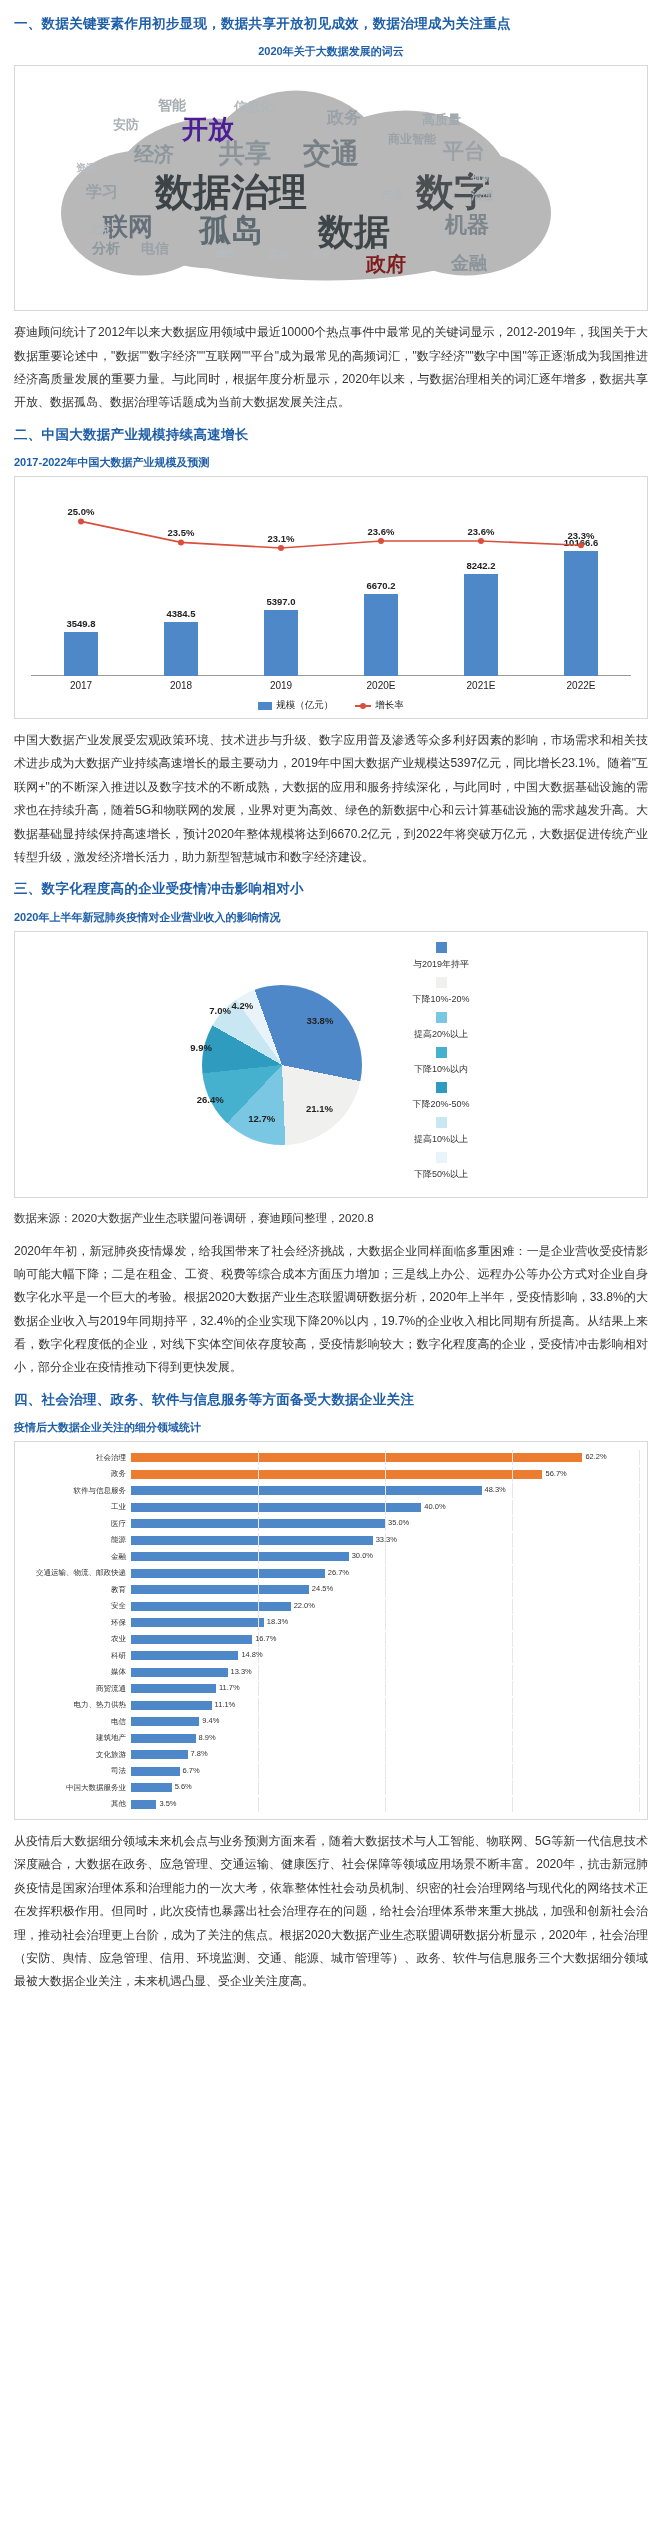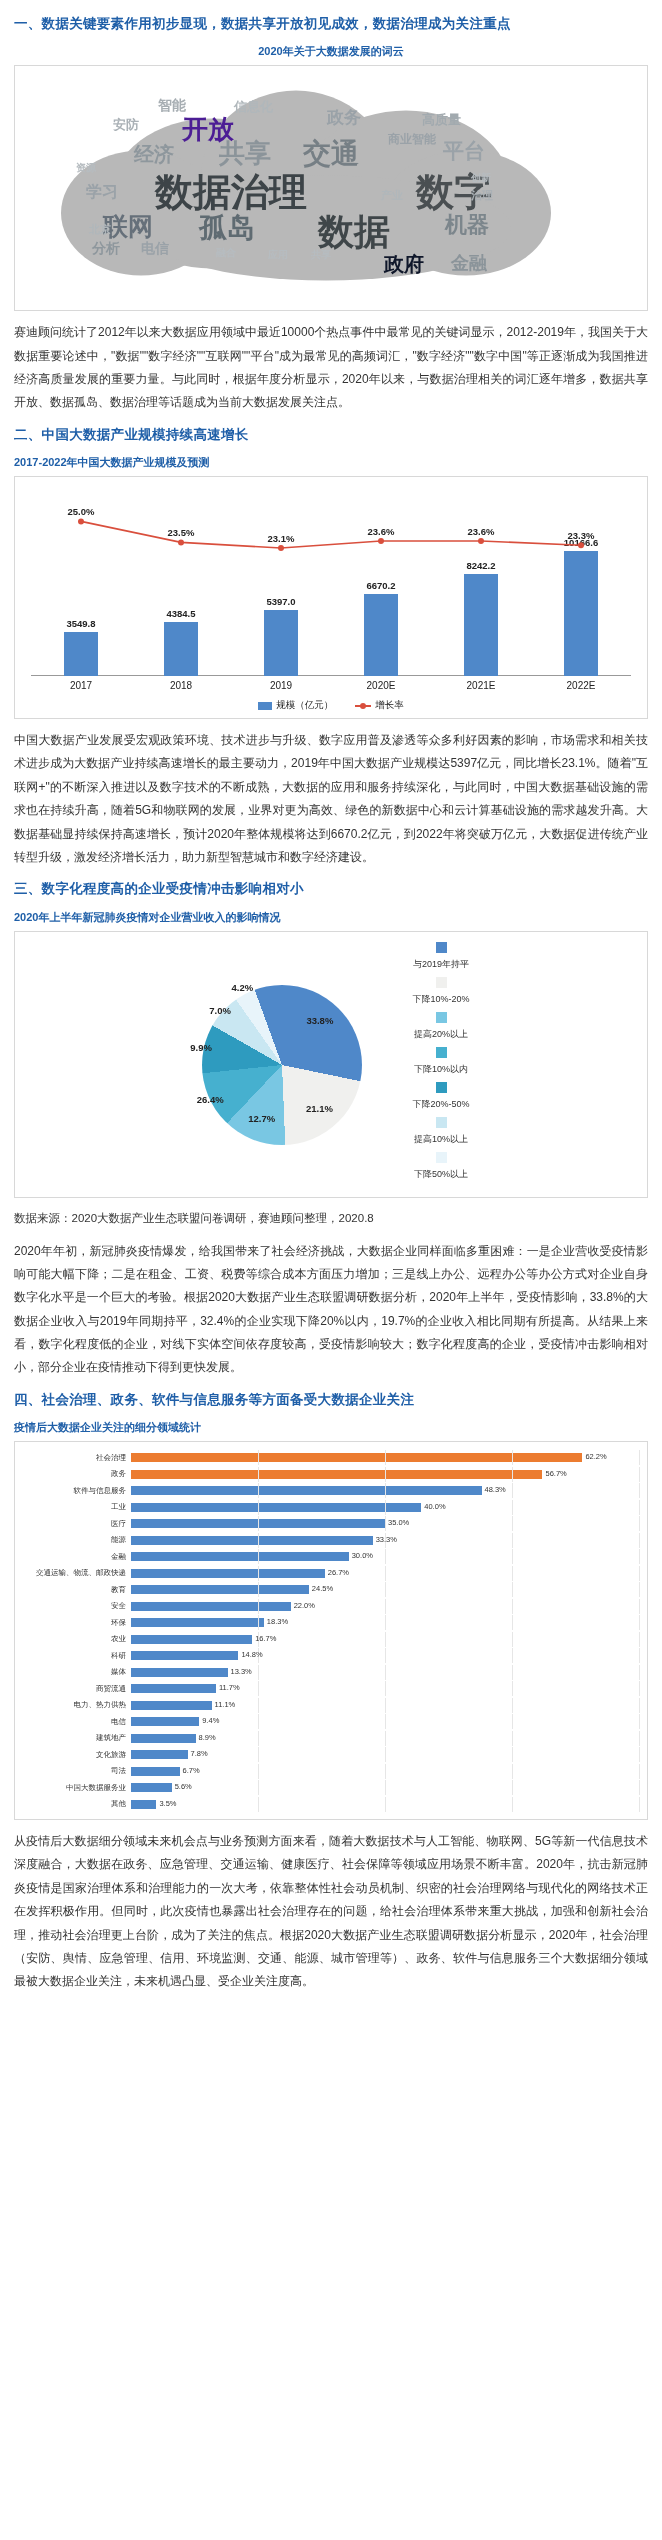--- a/index.html
+++ b/index.html
@@ -233,29 +233,29 @@
         <span class="blob" style="left:60px;  top:38px;  width:200px; height:150px;"></span>
         <span class="blob" style="left:150px; top:10px;  width:190px; height:175px;"></span>
         <span class="blob" style="left:250px; top:30px;  width:210px; height:160px;"></span>
         <span class="blob" style="left:10px;  top:70px;  width:160px; height:125px;"></span>
         <span class="blob" style="left:330px; top:70px;  width:170px; height:125px;"></span>
         <span class="blob" style="left:90px;  top:95px;  width:370px; height:105px;"></span>
       </div>
       <div id="wordcloud-words">
           <span class="cw" style="font-size: 38px; color: rgb(61, 68, 72); left: 134px; top: 101px;">数据治理</span>
           <span class="cw" style="font-size: 38px; color: rgb(74, 79, 82); left: 395px; top: 101px;">数字</span>
-          <span class="cw" style="font-size: 28px; color: rgb(95, 107, 114); left: 178px; top: 142px;">孤岛</span>
+          <span class="cw" style="font-size: 32px; color: rgb(95, 107, 114); left: 178px; top: 142px;">孤岛</span>
           <span class="cw" style="font-size: 36px; color: rgb(63, 70, 73); left: 297px; top: 142px;">数据</span>
           <span class="cw" style="font-size: 28px; color: rgb(118, 127, 133); left: 282px; top: 68px;">交通</span>
           <span class="cw" style="font-size: 26px; color: rgb(139, 148, 154); left: 198px; top: 68px;">共享</span>
           <span class="cw" style="font-size: 26px; color: #4c1d95; left: 161px; top: 44px;">开放</span>
           <span class="cw" style="font-size: 25px; color: rgb(102, 112, 122); left: 82px; top: 142px;">联网</span>
           <span class="cw" style="font-size: 22px; color: rgb(124, 134, 140); left: 424px; top: 142px;">机器</span>
           <span class="cw" style="font-size: 21px; color: rgb(154, 162, 168); left: 422px; top: 68px;">平台</span>
-          <span class="cw" style="font-size: 20px; color: #0f172a; left: 345px; top: 182px; margin-left: 18px;">政府</span>
+          <span class="cw" style="font-size: 20px; color: #7f1d1d; left: 345px; top: 182px;">政府</span>
           <span class="cw" style="font-size: 20px; color: rgb(142, 151, 157); left: 113px; top: 72px;">经济</span>
           <span class="cw" style="font-size: 18px; color: rgb(139, 148, 154); left: 430px; top: 182px;">金融</span>
           <span class="cw" style="font-size: 17px; color: rgb(154, 162, 168); left: 306px; top: 37px;">政务</span>
           <span class="cw" style="font-size: 14px; color: rgb(167, 174, 179); left: 137px; top: 26px;">智能</span>
           <span class="cw" style="font-size: 13px; color: rgb(170, 177, 182); left: 92px; top: 46px;">安防</span>
           <span class="cw" style="font-size: 13px; color: rgb(176, 183, 187); left: 213px; top: 28px;">信息化</span>
           <span class="cw" style="font-size: 13px; color: rgb(162, 170, 175); left: 401px; top: 41px;">高质量</span>
           <span class="cw" style="font-size: 12px; color: rgb(154, 162, 168); left: 367px; top: 61px;">商业智能</span>
           <span class="cw" style="font-size: 16px; color: rgb(154, 162, 168); left: 65px; top: 112px;">学习</span>
           <span class="cw" style="font-size: 14px; color: rgb(142, 151, 157); left: 71px; top: 169px;">分析</span>
@@ -332,21 +332,21 @@
   <div class="pie-box">
     <div class="pie-holder">
       <div class="pie" id="pie-disc" style="background: conic-gradient(from -20deg, rgb(79, 136, 201) 0deg, rgb(79, 136, 201) 121.68deg, rgb(240, 240, 238) 121.68deg, rgb(240, 240, 238) 197.64deg, rgb(121, 199, 227) 197.64deg, rgb(121, 199, 227) 243.36deg, rgb(70, 176, 207) 243.36deg, rgb(70, 176, 207) 284.04deg, rgb(46, 155, 191) 284.04deg, rgb(46, 155, 191) 319.68deg, rgb(201, 231, 242) 319.68deg, rgb(201, 231, 242) 344.88deg, rgb(232, 244, 250) 344.88deg, rgb(232, 244, 250) 360deg);"></div>
       <div id="pie-labels">
           <div class="pie-lab" style="left: 113.929px; top: 38.1208px;">33.8%</div>
           <div class="pie-lab" style="left: 113.545px; top: 126.209px;">21.1%</div>
           <div class="pie-lab" style="left: 55.688px; top: 136.327px;">12.7%</div>
           <div class="pie-lab" style="left: 4.28109px; top: 117.446px;">26.4%</div>
           <div class="pie-lab" style="left: -2.29222px; top: 65.5583px;">9.9%</div>
           <div class="pie-lab" style="left: 16.8107px; top: 28.1797px;">7.0%</div>
-          <div class="pie-lab" style="left: 38.9858px; top: 5px;">4.2%</div>
+          <div class="pie-lab" style="left: 38.9858px; top: 23px;">4.2%</div>
         </div>
     </div>
     <div class="pie-legend" id="pie-legend">
         <div class="row">
           <i class="sw" style="background: rgb(79, 136, 201);"></i>
           <span>与2019年持平</span>
         </div>
         <div class="row">
           <i class="sw" style="background: rgb(240, 240, 238);"></i>
           <span>下降10%-20%</span>

